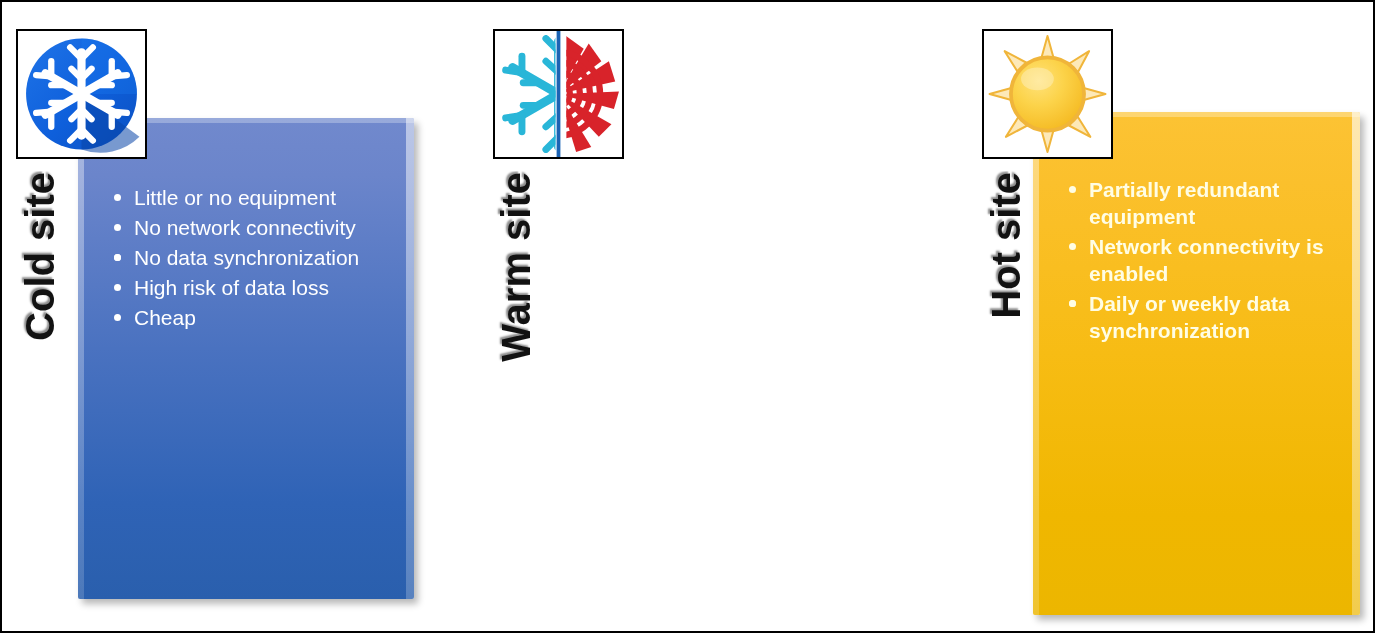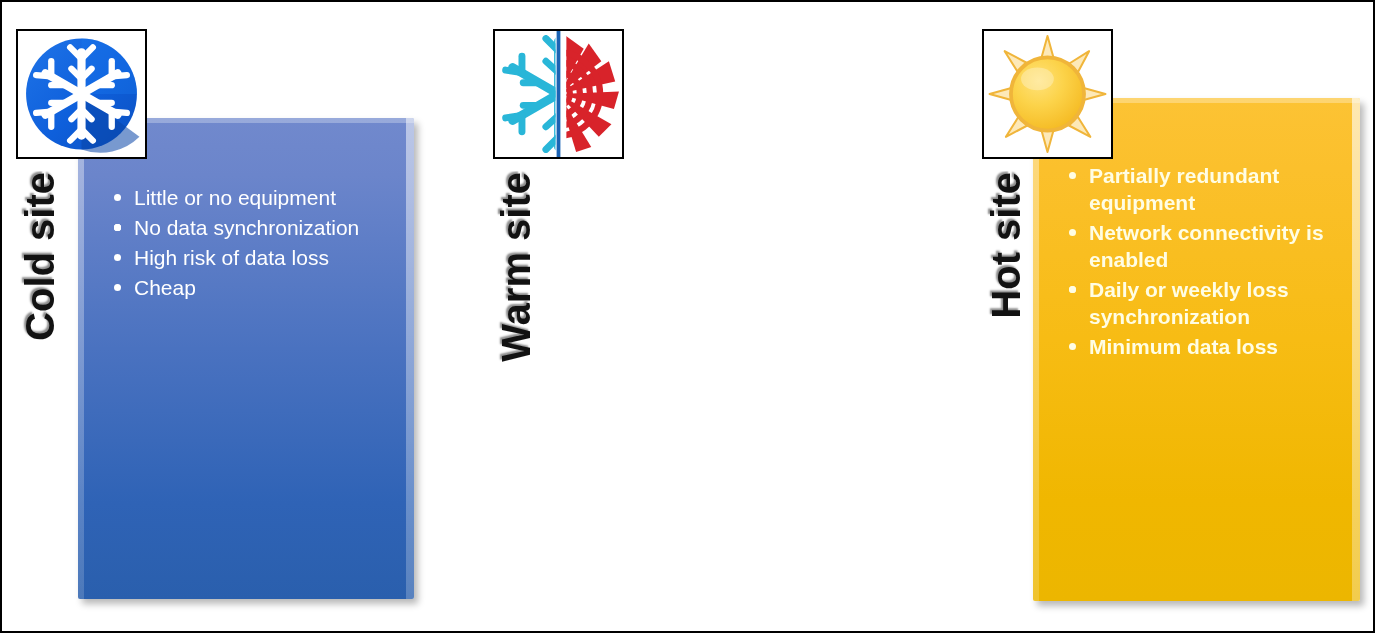--- a/index.html
+++ b/index.html
@@ -106,21 +106,21 @@
     left: 76px; top: 116px; width: 336px; height: 481px;
   }
   #panel-cold .face {
     background: linear-gradient(180deg, #7189cd 0%, #6b85cb 12%, #4a72c0 48%, #2f63b6 80%, #2a5fad 100%);
   }
   #panel-cold .bevel-left  { background: linear-gradient(180deg, rgba(255,255,255,0.40), rgba(255,255,255,0.16)); }
   #panel-cold .bevel-right { background: linear-gradient(180deg, rgba(255,255,255,0.52), rgba(255,255,255,0.22)); }
   #panel-cold .bevel-top   { background: rgba(255,255,255,0.28); }
 
   #panel-warm {
-    left: 553px; top: 96px; width: 327px; height: 503px;
+    left: 553px; top: 110px; width: 327px; height: 503px;
   }
   #panel-warm .face {
     background: linear-gradient(180deg, #fcc334 0%, #fbc02c 14%, #f7bc14 48%, #f0b700 80%, #ecb600 100%);
   }
   #panel-warm .bevel-left  { background: linear-gradient(180deg, rgba(255,255,255,0.40), rgba(255,255,255,0.18)); }
   #panel-warm .bevel-right { background: linear-gradient(180deg, rgba(255,255,255,0.62), rgba(255,255,255,0.30)); }
   #panel-warm .bevel-top   { background: rgba(255,255,255,0.30); }
 
   
   .bullet-list {
@@ -206,21 +206,21 @@
 
     <div class="side-label">Cold site</div>
 
     <div class="panel" id="panel-cold">
       <div class="face"></div>
       <div class="bevel-left"></div>
       <div class="bevel-right"></div>
       <div class="bevel-top"></div>
       <ul class="bullet-list">
         <li class="bullet-item"><span class="dot"></span><span>Little or no equipment</span></li>
-        <li class="bullet-item"><span class="dot"></span></li>
+        <li class="bullet-item"><span class="dot"></span><span>No network connectivity</span></li>
         <li class="bullet-item"><span class="dot"></span></li>
         <li class="bullet-item"><span class="dot"></span><span>No data synchronization</span></li>
         <li class="bullet-item"><span class="dot"></span><span>High risk of data loss</span></li>
         <li class="bullet-item"><span class="dot"></span><span>Cheap</span></li>
       </ul>
     </div>
   </div>
 
   <div class="site-group" id="group-warm">
 
@@ -274,22 +274,21 @@
 
     <div class="panel" id="panel-warm">
       <div class="face"></div>
       <div class="bevel-left"></div>
       <div class="bevel-right"></div>
       <div class="bevel-top"></div>
       <ul class="bullet-list">
         <li class="bullet-item"><span class="dot"></span><span>Partially redundant equipment</span></li>
         <li class="bullet-item"><span class="dot"></span><span>Network connectivity is enabled</span></li>
         <li class="bullet-item"><span class="dot"></span></li>
-        <li class="bullet-item"><span class="dot"></span><span>Daily or weekly loss synchronization</span></li>
-        <li class="bullet-item"><span class="dot"></span><span>Minimum data loss</span></li>
+        <li class="bullet-item"><span class="dot"></span><span>Daily or weekly data synchronization</span></li>
       </ul>
     </div>
   </div>
 
   <div class="site-group" id="group-hot">
 
     <div class="icon-tile">
       <svg viewBox="0 0 100 100">
         <defs>
           <radialGradient id="sunBody" cx="38%" cy="32%" r="75%">

